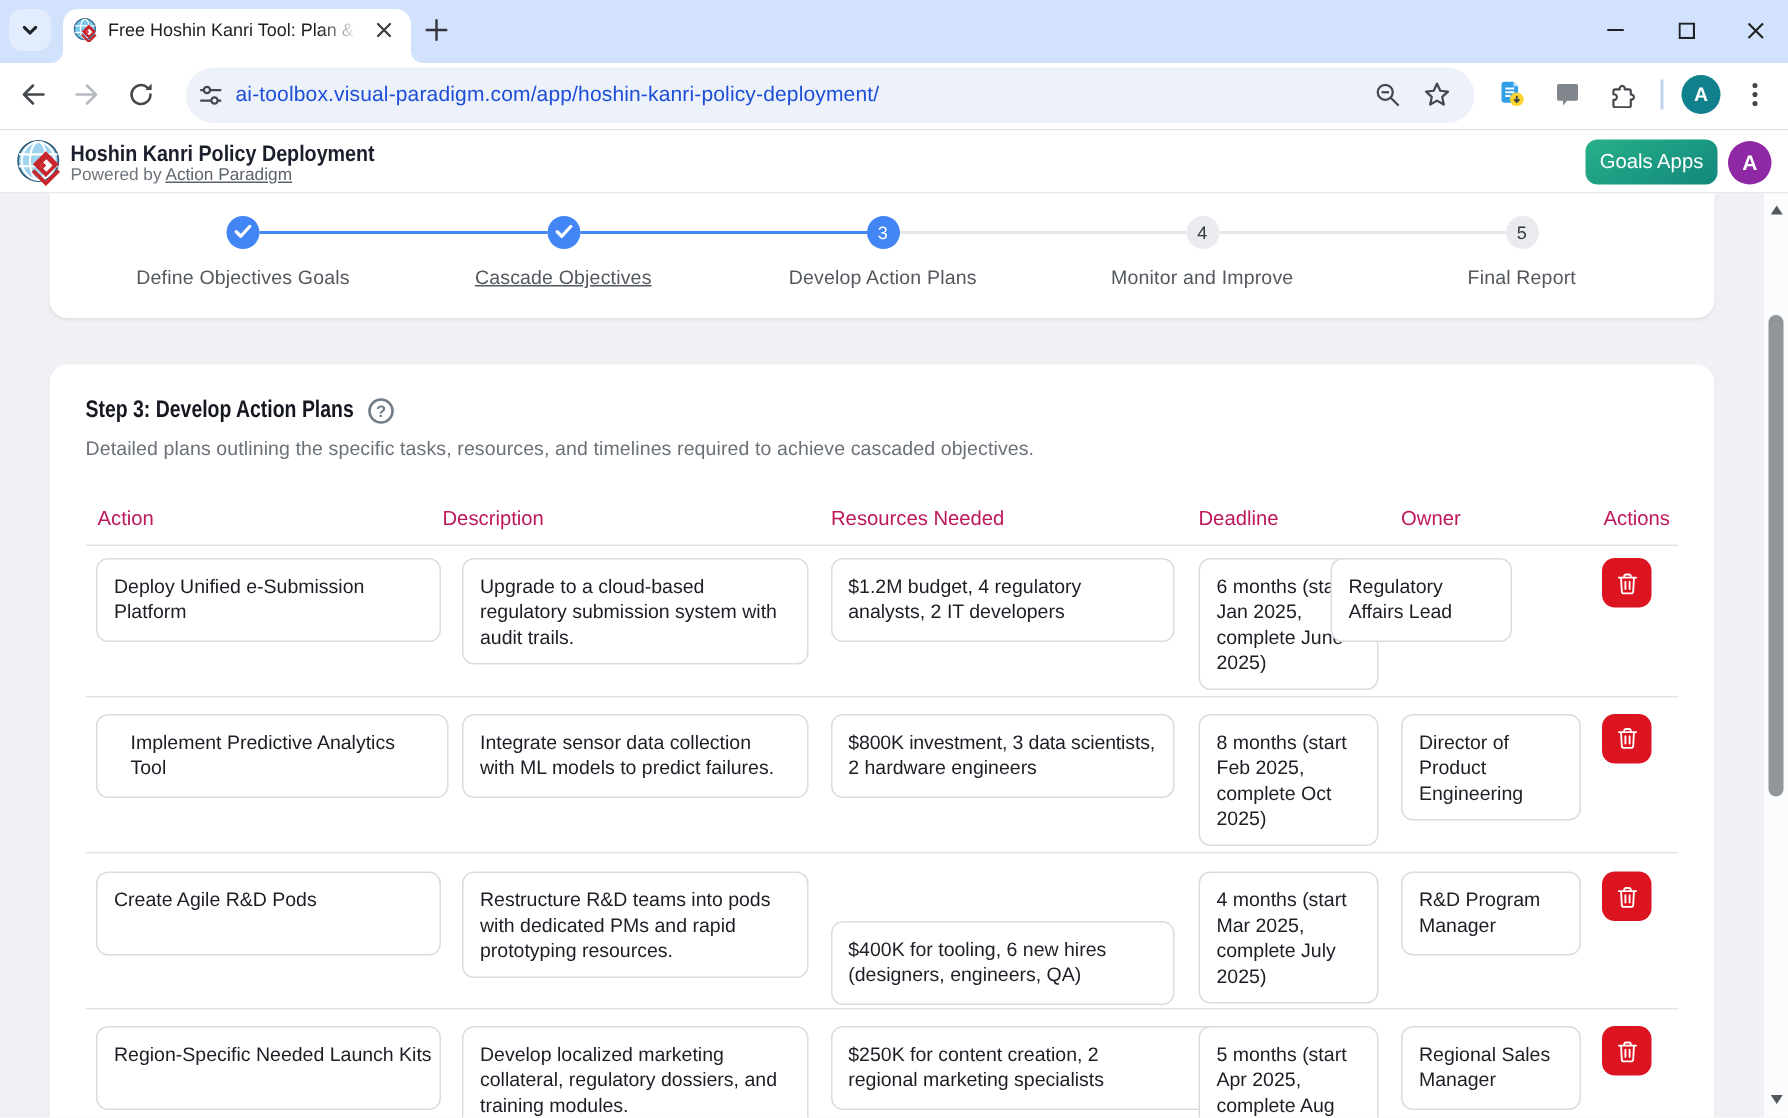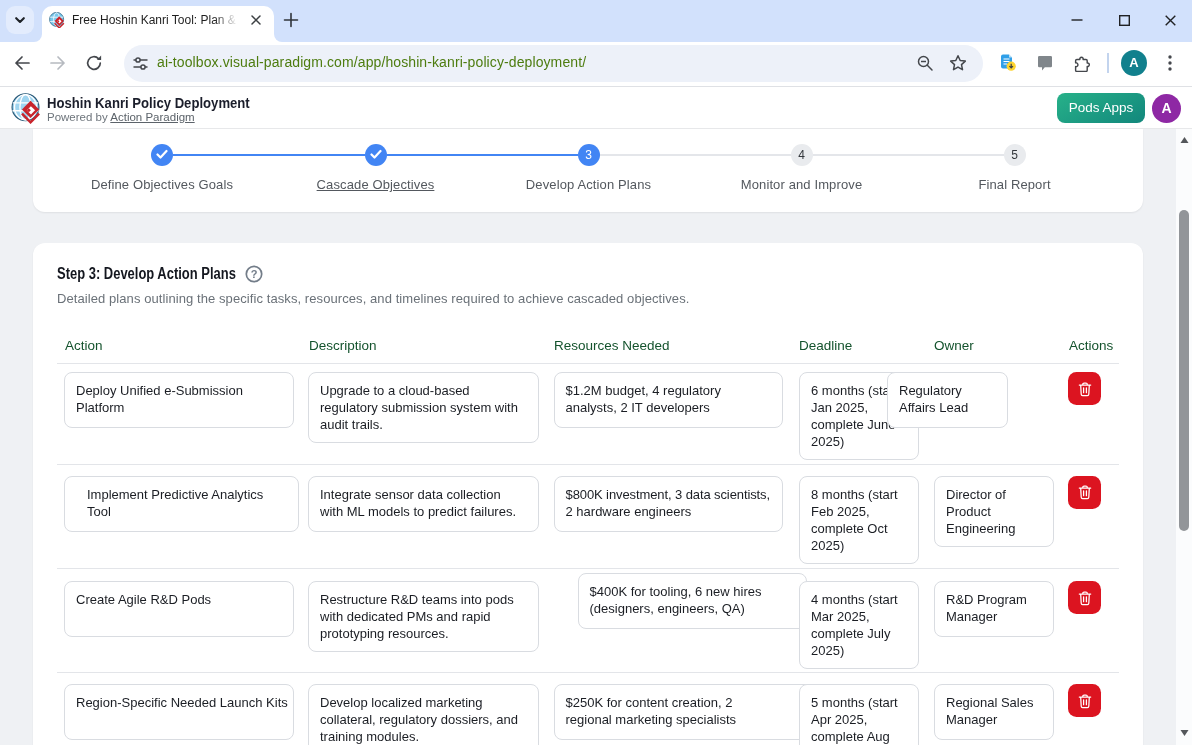--- a/index.html
+++ b/index.html
@@ -6,21 +6,21 @@
 body{font-family:"Liberation Sans",sans-serif;position:relative;background:#eff1f4;}
 .abs{position:absolute;}
 
 #tabstrip{left:0;top:0;width:1192px;height:42px;background:#d2e1fc;}
 #chevbtn{left:6px;top:6px;width:28px;height:28px;border-radius:9px;background:#e3ecfd;}
 #tab{left:42px;top:6px;width:232px;height:36px;background:#fff;border-radius:10px 10px 0 0;}
 #tabtitle{left:72px;top:13px;width:172px;height:16px;font-size:12px;color:#1f1f1f;white-space:nowrap;overflow:hidden;}
 #tabfade{left:214px;top:13px;width:30px;height:16px;background:linear-gradient(90deg,rgba(255,255,255,0),#fff 80%);}
 #toolbar{left:0;top:42px;width:1192px;height:45px;background:#fff;border-bottom:1px solid #dfe1e5;}
 #omnibox{left:124px;top:45px;width:859px;height:37px;border-radius:19px;background:#edf1f9;}
-#url{left:157px;top:54px;font-size:14px;color:#4d7c0f;letter-spacing:0.1px;}
+#url{left:157px;top:54px;font-size:14px;color:#1d4ed8;letter-spacing:0.1px;}
 
 #apphdr{left:0;top:87px;width:1192px;height:42px;background:#fff;border-bottom:1px solid #e7e8ea;}
 #apptitle{left:47px;top:94px;font-size:15px;font-weight:bold;color:#1b1e2b;transform:scaleX(0.875);transform-origin:0 0;white-space:nowrap;}
 #appsub{left:47px;top:111px;font-size:11.5px;color:#6e757c;white-space:nowrap;}
 #appsub a{color:#5c636a;text-decoration:underline;}
 #moreapps{left:1057px;top:93px;width:88px;height:30px;border-radius:8px;background:linear-gradient(150deg,#27b189,#12877c);color:#fff;font-size:13.5px;text-align:center;line-height:30px;}
 #uavatar{left:1152px;top:94px;width:29px;height:29px;border-radius:50%;background:#8e28a4;color:#fff;font-weight:bold;font-size:14px;text-align:center;line-height:29px;}
 
 #stepcard{left:33px;top:129px;width:1110px;height:83px;background:#fff;border-radius:0 0 12px 12px;box-shadow:0 1px 2px rgba(0,0,0,0.07);}
 .scircle{width:22px;height:22px;border-radius:50%;top:144px;text-align:center;}
@@ -28,21 +28,21 @@
 .scircle.off{background:#e9ebee;color:#33373c;}
 .snum{font-size:12px;line-height:22px;}
 .sline{height:2px;top:154px;}
 .sline.on{background:#4285f4;}
 .sline.off{background:#e4e6ea;}
 .slabel{top:177px;width:220px;text-align:center;font-size:13px;letter-spacing:0.12px;color:#53585e;}
 
 #maincard{left:33px;top:243px;width:1110px;height:520px;background:#fff;border-radius:12px 12px 0 0;box-shadow:0 1px 2px rgba(0,0,0,0.07);}
 #cardtitle{left:57px;top:265px;font-size:16px;font-weight:bold;color:#14171f;transform:scaleX(0.81);transform-origin:0 0;white-space:nowrap;}
 #cardsub{left:57px;top:291px;font-size:13px;color:#6a7178;letter-spacing:0.08px;}
-.thead{top:338px;font-size:13.5px;color:#14532d;}
+.thead{top:338px;font-size:13.5px;color:#be185d;}
 .sep{left:57px;width:1062px;height:1px;background:#e3e5e9;}
 .cbox{background:#fff;border:1px solid #d9dce1;border-radius:8px;padding:9px 11px;font-size:13px;line-height:17px;color:#1b1e24;min-height:56px;}
 .delbtn{width:33px;height:33px;border-radius:8.5px;background:#dc1420;}
 .delbtn svg{position:absolute;left:8.5px;top:8.5px;}
 
 #sbtrack{left:1176px;top:129px;width:16px;height:616px;background:#fbfcfd;}
 #sbthumb{left:1179px;top:210px;width:10px;height:321px;border-radius:5px;background:#929599;}
 </style></head>
 <body>
 
@@ -152,21 +152,21 @@
     </g>
     <g transform="rotate(45 18.9 15.9)">
       <rect x="13" y="10" width="11.8" height="11.8" fill="#c8242c"></rect>
       <rect x="16.9" y="13.4" width="5.7" height="5.7" fill="#fff"></rect>
       <rect x="16.9" y="16.3" width="2.8" height="2.8" fill="#c8242c"></rect>
       <path d="M27.7 13 V 24.7 H 16" fill="none" stroke="#c8242c" stroke-width="2.4"></path>
     </g>
   </svg>
 <div class="abs" id="apptitle">Hoshin Kanri Policy Deployment</div>
 <div class="abs" id="appsub">Powered by <a>Action Paradigm</a></div>
-<div class="abs" id="moreapps">Pods Apps</div>
+<div class="abs" id="moreapps">Goals Apps</div>
 <div class="abs" id="uavatar">A</div>
 
 <div class="abs" id="stepcard"></div>
 <div class="abs scircle on" style="left:151px;"><svg style="margin-top:5px" width="12" height="11" viewBox="0 0 12 11">
       <path d="M1.5 5.5 L4.5 8.5 L10.5 2" fill="none" stroke="#fff" stroke-width="2.2" stroke-linecap="round" stroke-linejoin="round"></path>
     </svg></div>
 <div class="abs scircle on" style="left:364.5px;"><svg style="margin-top:5px" width="12" height="11" viewBox="0 0 12 11">
       <path d="M1.5 5.5 L4.5 8.5 L10.5 2" fill="none" stroke="#fff" stroke-width="2.2" stroke-linecap="round" stroke-linejoin="round"></path>
     </svg></div>
 <div class="abs scircle on" style="left:577.5px;">
@@ -190,21 +190,21 @@
 
 <div class="abs" id="maincard"></div>
 <div class="abs" id="cardtitle">Step 3: Develop Action Plans</div>
 <svg class="abs" style="left:245px;top:265px" width="18" height="18" viewBox="0 0 18 18">
     <circle cx="9" cy="9" r="7.7" fill="none" stroke="#737d89" stroke-width="1.7"></circle>
     <text x="9" y="13" text-anchor="middle" font-size="11" font-weight="bold" fill="#737d89" font-family="Liberation Sans">?</text>
   </svg>
 <div class="abs" id="cardsub">Detailed plans outlining the specific tasks, resources, and timelines required to achieve cascaded objectives.</div>
 
 <div class="abs thead" style="left:65px;">Action</div>
-<div class="abs thead" style="left:309px;">Description</div>
+<div class="abs thead" style="left:295px;">Description</div>
 <div class="abs thead" style="left:554px;">Resources Needed</div>
 <div class="abs thead" style="left:799px;">Deadline</div>
 <div class="abs thead" style="left:934px;">Owner</div>
 <div class="abs thead" style="left:1069px;">Actions</div>
 <div class="abs sep" style="top:363px;"></div>
 <div class="abs sep" style="top:464px;"></div>
 <div class="abs sep" style="top:568px;"></div>
 <div class="abs sep" style="top:671.5px;"></div>
 
 <div class="abs cbox" style="left:64px;top:372px;width:229.5px;">Deploy Unified e-Submission<br>Platform</div>
@@ -226,21 +226,21 @@
 <div class="abs cbox" style="left:934px;top:475.5px;width:119.5px;">Director of<br>Product<br>Engineering</div>
 <div class="abs delbtn" style="left:1068px;top:475.5px;">
     <svg width="16" height="16" viewBox="0 0 16 16">
       <path d="M2.3 4.1 h11.4 M5.8 4.1 v-0.9 a1.2 1.2 0 0 1 1.2 -1.2 h2 a1.2 1.2 0 0 1 1.2 1.2 V4.1 M3.7 4.1 l0.5 9.2 a1.4 1.4 0 0 0 1.4 1.3 h4.8 a1.4 1.4 0 0 0 1.4 -1.3 L12.3 4.1" fill="none" stroke="#fff" stroke-width="1.25" stroke-linecap="round"></path>
       <path d="M6.6 6.8 v4.9 M9.4 6.8 v4.9" stroke="#fff" stroke-width="1.25" stroke-linecap="round"></path>
     </svg>
   </div>
 
 <div class="abs cbox" style="left:64px;top:581px;width:229.5px;">Create Agile R&amp;D Pods</div>
 <div class="abs cbox" style="left:308px;top:581px;width:230.5px;">Restructure R&amp;D teams into pods<br>with dedicated PMs and rapid<br>prototyping resources.</div>
-<div class="abs cbox" style="left:553.5px;top:573px;width:229.5px;margin-left:24px;">$400K for tooling, 6 new hires<br>(designers, engineers, QA)</div>
+<div class="abs cbox" style="left:553.5px;top:614px;width:229.5px;">$400K for tooling, 6 new hires<br>(designers, engineers, QA)</div>
 <div class="abs cbox" style="left:799px;top:581px;width:119.5px;">4 months (start<br>Mar 2025,<br>complete July<br>2025)</div>
 <div class="abs cbox" style="left:934px;top:581px;width:119.5px;">R&amp;D Program<br>Manager</div>
 <div class="abs delbtn" style="left:1068px;top:581px;">
     <svg width="16" height="16" viewBox="0 0 16 16">
       <path d="M2.3 4.1 h11.4 M5.8 4.1 v-0.9 a1.2 1.2 0 0 1 1.2 -1.2 h2 a1.2 1.2 0 0 1 1.2 1.2 V4.1 M3.7 4.1 l0.5 9.2 a1.4 1.4 0 0 0 1.4 1.3 h4.8 a1.4 1.4 0 0 0 1.4 -1.3 L12.3 4.1" fill="none" stroke="#fff" stroke-width="1.25" stroke-linecap="round"></path>
       <path d="M6.6 6.8 v4.9 M9.4 6.8 v4.9" stroke="#fff" stroke-width="1.25" stroke-linecap="round"></path>
     </svg>
   </div>
 
 <div class="abs cbox" style="left:64px;top:684px;width:229.5px;white-space:nowrap;">Region-Specific Needed Launch Kits</div>

